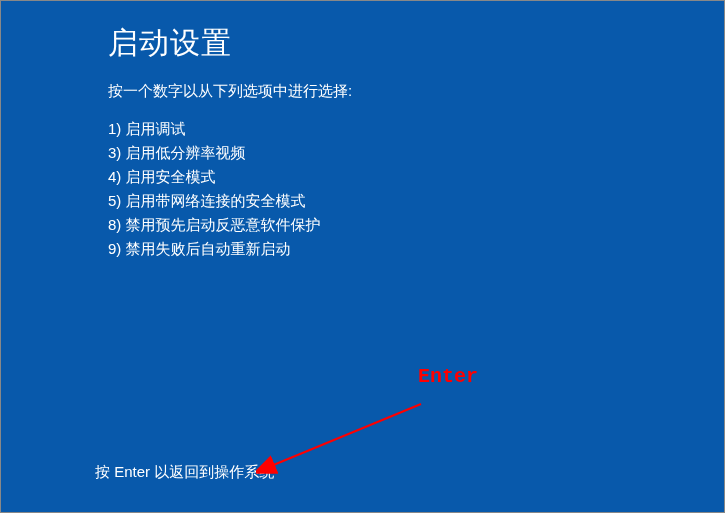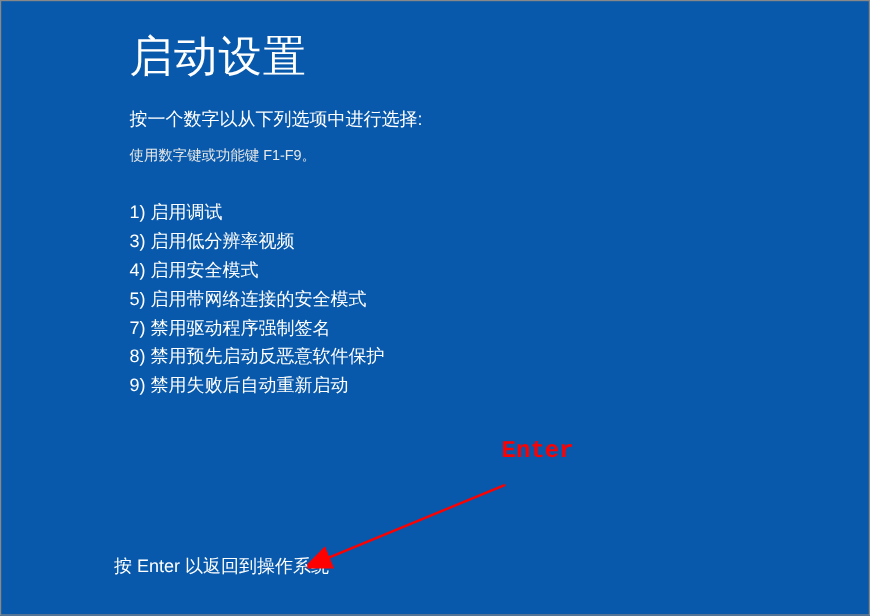--- a/index.html
+++ b/index.html
@@ -10,21 +10,21 @@
       font-family: "Microsoft YaHei", "Segoe UI", sans-serif;
       color: #ffffff;
       position: relative;
       overflow: hidden;
       border: 1px solid #888;
     }
     .container {
       padding: 22px 0 0 107px;
     }
     .title {
-      font-size: 36px;
+      font-size: 30px;
       font-weight: 300;
       margin-bottom: 18px;
       letter-spacing: 1px;
     }
     .instruction {
       font-size: 15px;
       margin-bottom: 12px;
     }
     .sub-instruction {
       font-size: 12px;
@@ -63,27 +63,25 @@
       height: 80px;
       pointer-events: none;
     }
   </style>
 </head>
 <body>
 
 <div class="container">
   <h1 class="title">启动设置</h1>
   <div class="instruction">按一个数字以从下列选项中进行选择:</div>
-  <div class="sub-instruction">使用数字键或功能键 F1-F9。</div>
   <div class="options">
     <div class="option-item">1) 启用调试</div>
     <div class="option-item">3) 启用低分辨率视频</div>
     <div class="option-item">4) 启用安全模式</div>
     <div class="option-item">5) 启用带网络连接的安全模式</div>
-    <div class="option-item">7) 禁用驱动程序强制签名</div>
     <div class="option-item">8) 禁用预先启动反恶意软件保护</div>
     <div class="option-item">9) 禁用失败后自动重新启动</div>
   </div>
 </div>
 
 <div class="footer-instruction">按 Enter 以返回到操作系统</div>
 
 <div class="annotation-label">Enter</div>
 
 <svg class="annotation-arrow" viewBox="0 0 175 80">

